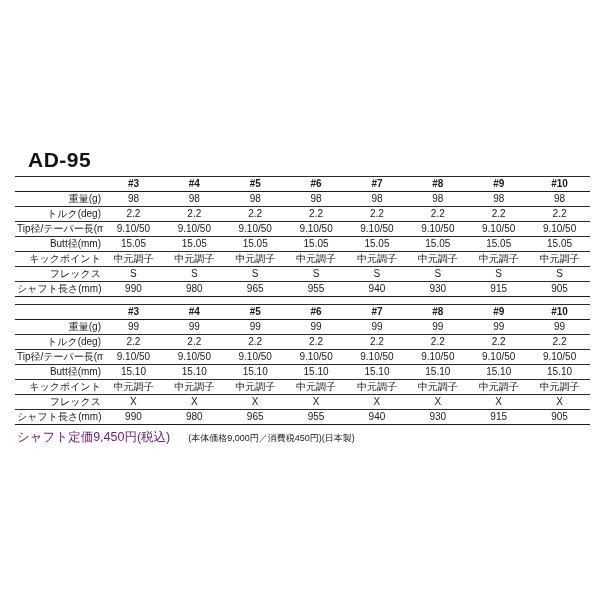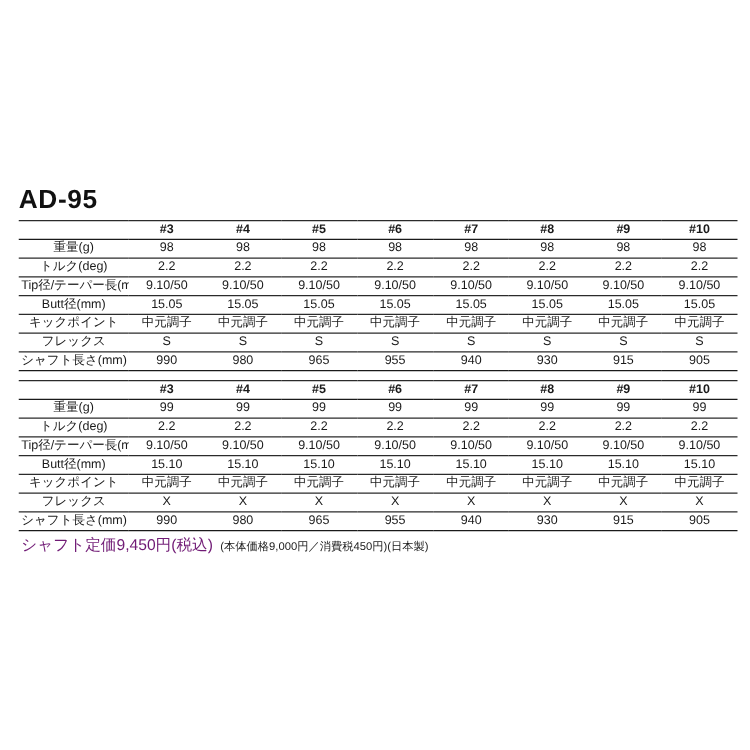--- a/index.html
+++ b/index.html
@@ -1,21 +1,21 @@
 <!DOCTYPE html>
 <html><head>
 <meta charset="utf-8">
 <style>
   * { margin:0; padding:0; box-sizing:border-box; }
   html,body { width:600px; height:600px; background:#ffffff; }
   body { font-family:"Liberation Sans","DejaVu Sans",sans-serif; color:#1a1a1a; position:relative; }
   .page { position:absolute; inset:0; width:600px; height:600px; background:#ffffff; overflow:hidden; }
 
   .doc-title {
-    position:absolute; left:15px; top:149px;
+    position:absolute; left:28px; top:149px;
     font-size:21px; font-weight:700; letter-spacing:0.5px;
     color:#111; line-height:1;
   }
 
   table.spec-table {
     position:absolute; left:15px; width:575px;
     border-collapse:collapse; table-layout:fixed;
   }
   #spec-table-1 { top:176px; }
   #spec-table-2 { top:304px; }
@@ -26,29 +26,29 @@
     text-align:center; vertical-align:middle;
     color:#1a1a1a; white-space:nowrap; overflow:hidden;
   }
   .spec-table thead th {
     font-weight:700;
     border-top:1px solid #2b2b2b;
     border-bottom:1.5px solid #1a1a1a;
   }
   .spec-table tbody td { border-bottom:1px solid #2b2b2b; }
   .spec-table tbody tr:last-child td { border-bottom:1.5px solid #1a1a1a;margin-top:29px; }
-  .spec-table .row-label { text-align:center; padding-left:2px; }
+  .spec-table .row-label { text-align:right; padding-left:2px; }
   .spec-table col.label-col { width:88px; }
 
   .price-footer {
     position:absolute; left:17px; top:428px;
     white-space:nowrap; line-height:16px;
   }
   .price-main { font-size:12.5px; color:#701a75; }
-  .price-detail { font-size:9px; color:#1a1a1a; margin-left:6px; }
+  .price-detail { font-size:9px; color:#1a1a1a; margin-left:18px; }
 </style>
 </head>
 <body>
 
 <div class="page">
 
   <h1 class="doc-title">AD-95</h1>
 
   <table class="spec-table" id="spec-table-1">
       <colgroup>

